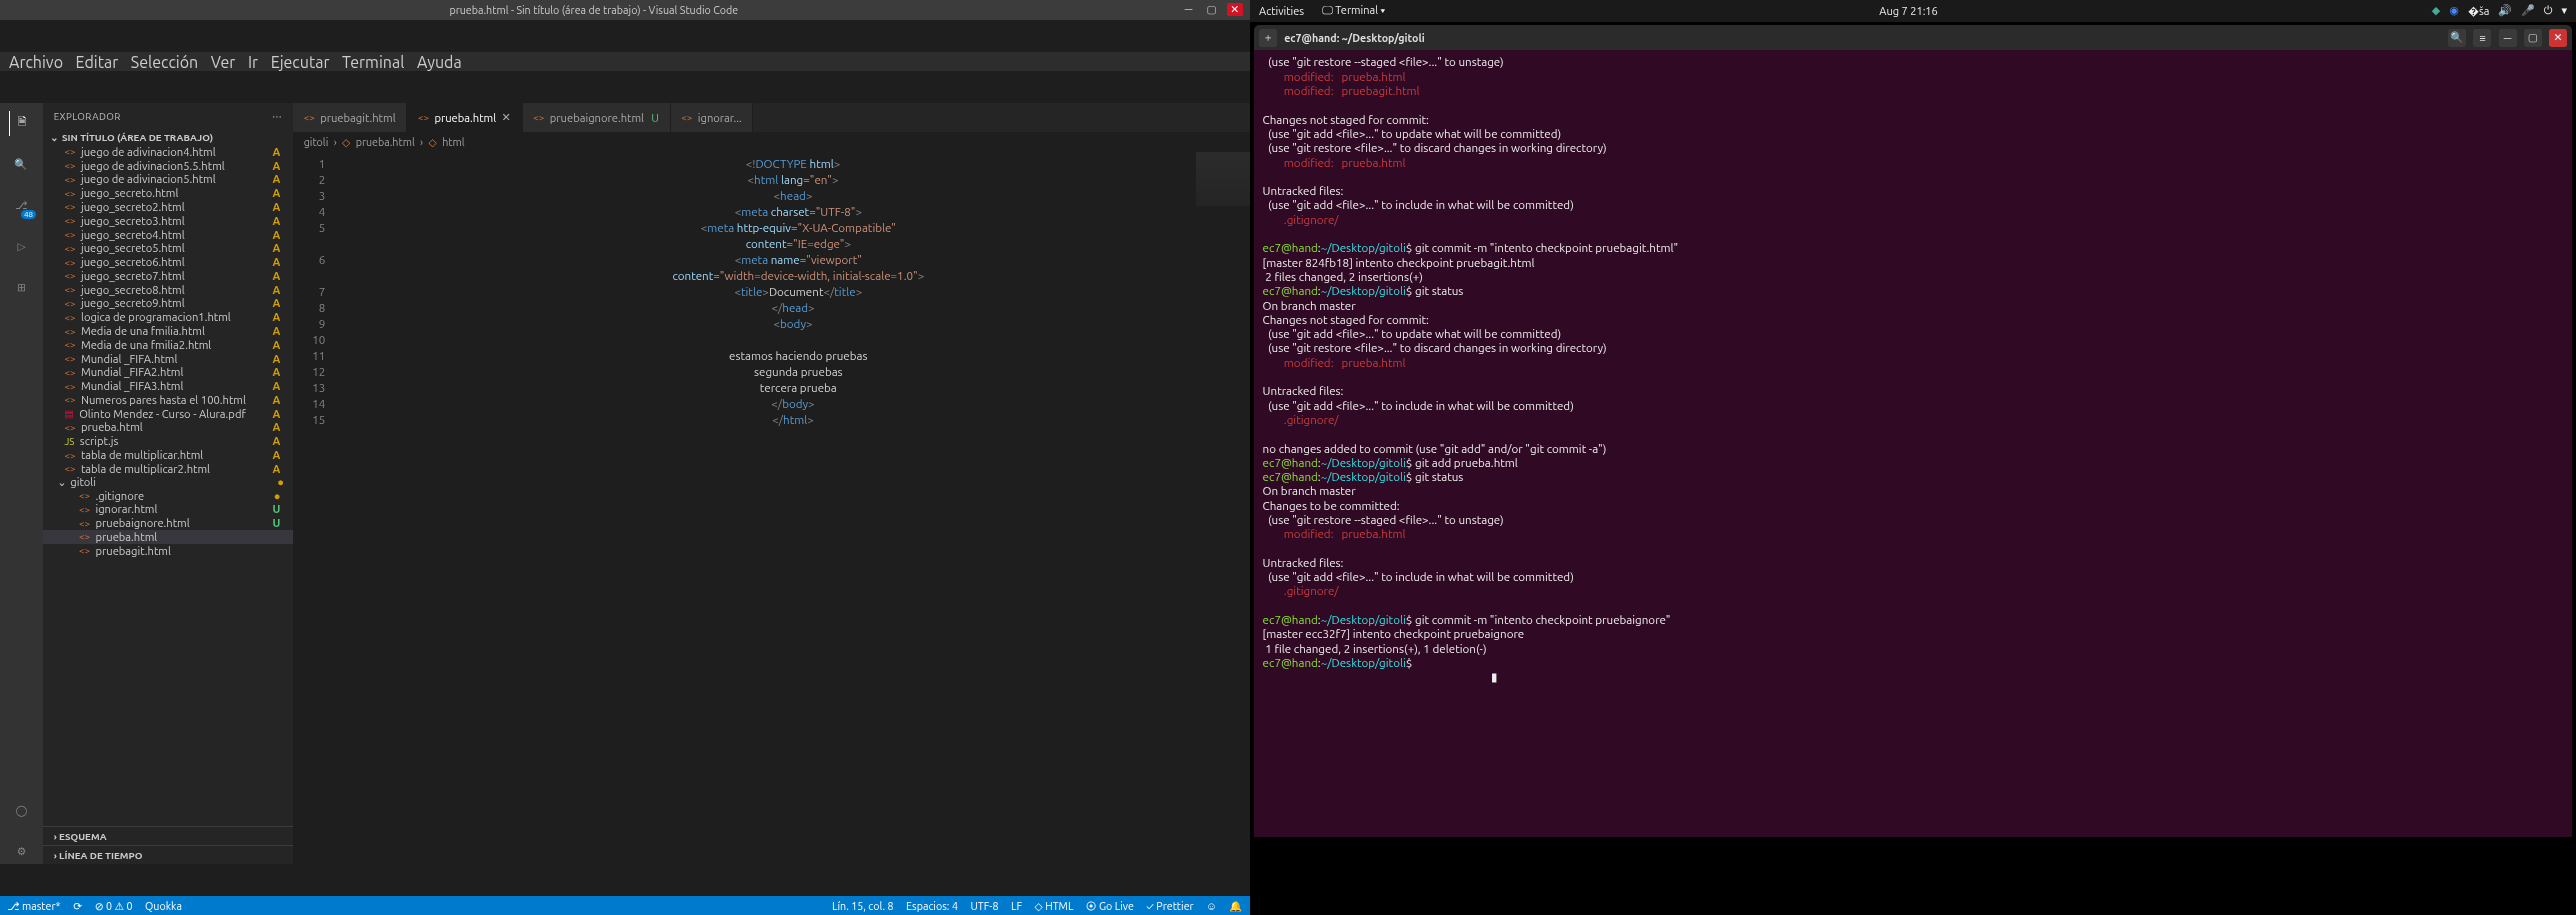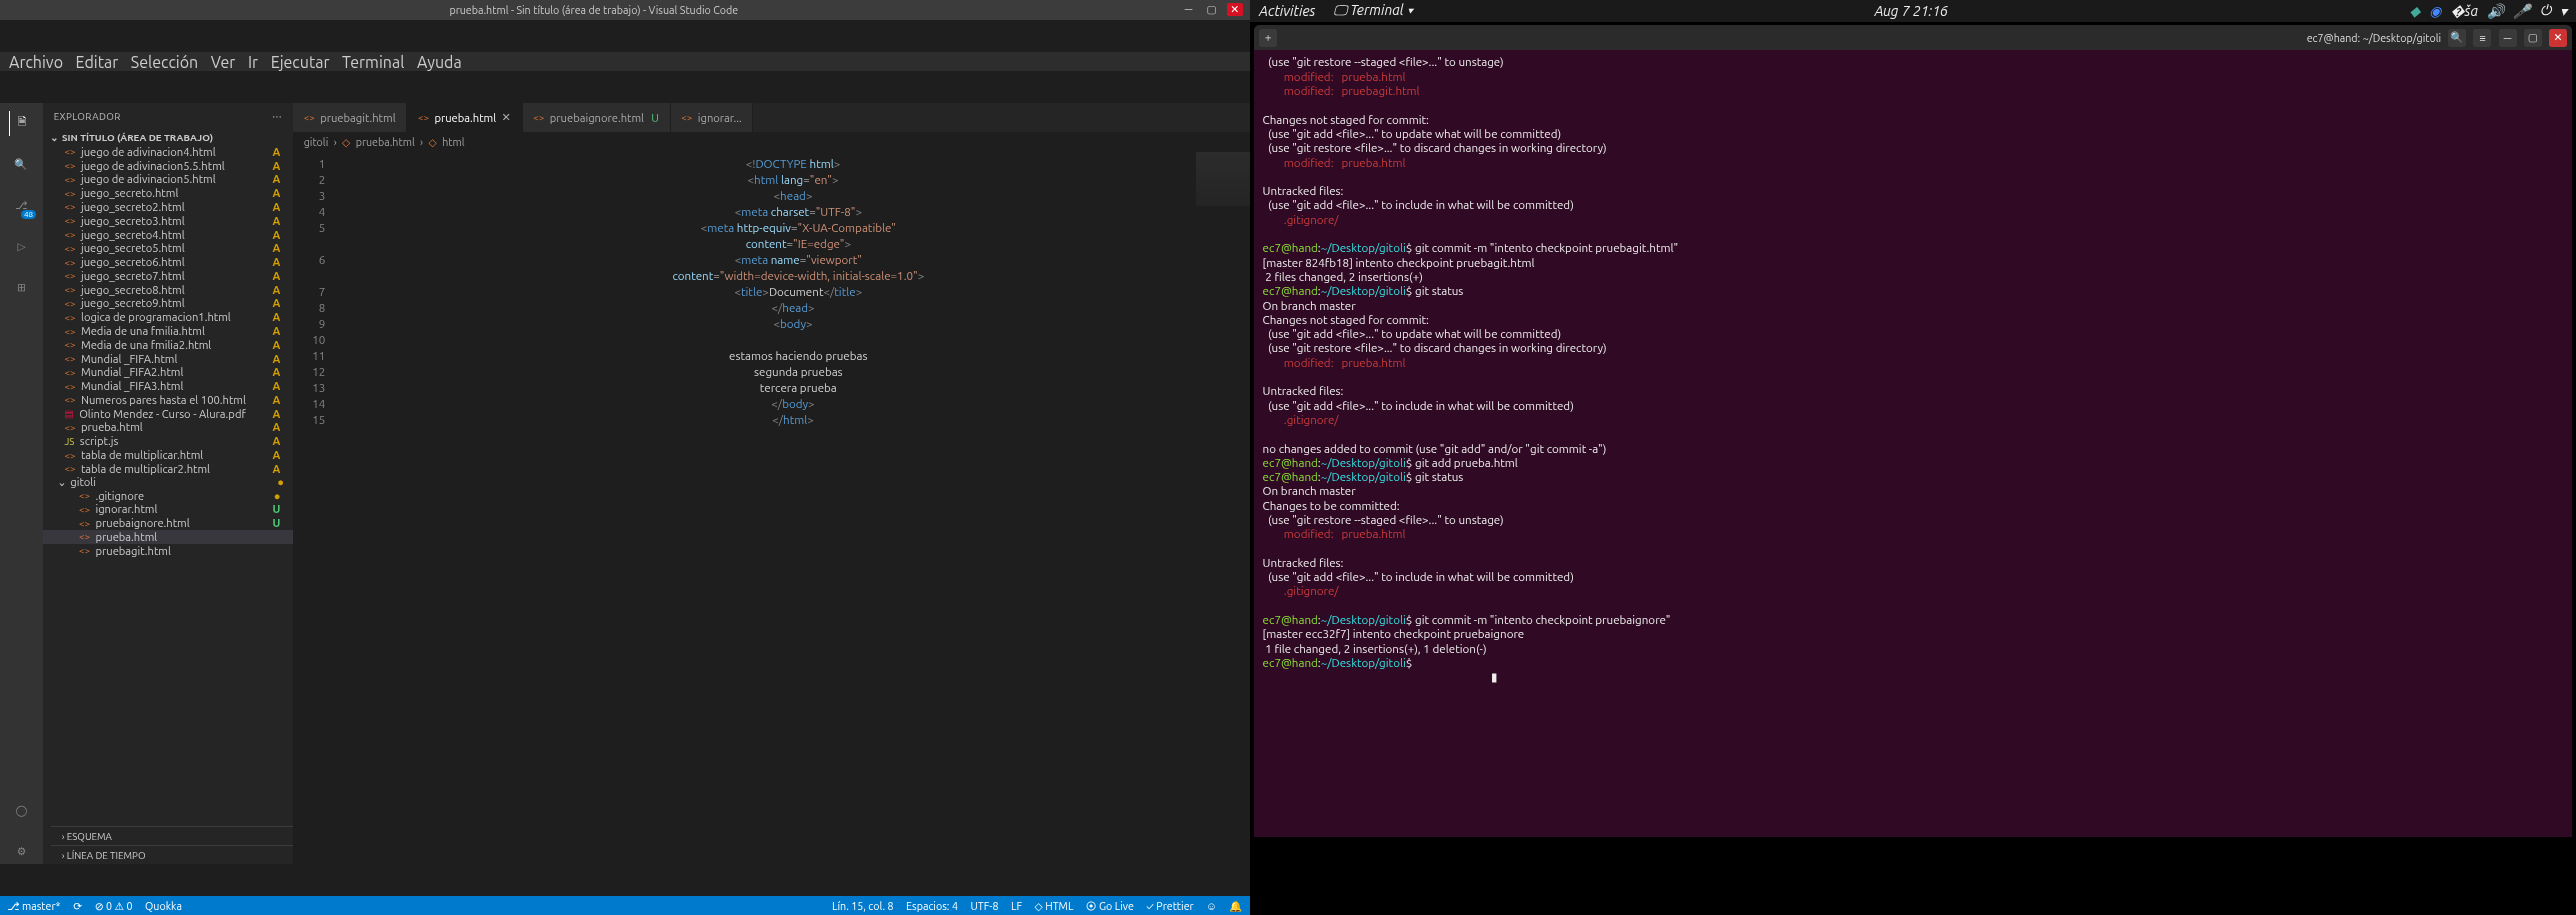--- a/index.html
+++ b/index.html
@@ -26,44 +26,44 @@
 .file-row .fname { display:flex; align-items:center; gap:5.4px; }
 .file-row .status { color:#d39e00; font-weight:bold; padding-right:5.4px;}
 .file-row .status.U { color:#50c878; }
 .file-row .status.dot { color:#d39e00; }
 .file-icon { color:#e37933; font-size:9.8px;}
 .file-icon.js { color:#cbcb41; }
 .file-icon.pdf { color:#d14; }
 .file-row.selected { background:#37373d; }
 .folder-row { padding-left:14.3px; display:flex; align-items:center; gap:3.6px; font-size:11.2px; color:#ccc; cursor:pointer;}
 .subfile { padding-left:36px !important; }
-.outline-title { padding:3.6px 10.7px; font-size:9.8px; font-weight:normal; border-top:0.9px solid #3c3c3c;margin-left:8px;}
+.outline-title { padding:3.6px 10.7px; font-size:9.8px; font-weight:bold; border-top:0.9px solid #3c3c3c;}
 .editor { flex:1; display:flex; flex-direction:column; background:#1e1e1e; min-width:0;}
 .tabs { height:29px; background:#252526; display:flex; align-items:stretch;}
 .tab { display:flex; align-items:center; gap:5.4px; padding:0 10.7px; background:#2d2d2d; border-right:0.9px solid #1e1e1e; font-size:11.2px; color:#aaa; cursor:pointer;}
 .tab.active { background:#1e1e1e; color:#fff;}
 .tab .mod { color:#50c878; margin-left:1.8px;}
 .tab .close { color:#aaa; }
 .breadcrumb { height:19.7px; display:flex; align-items:center; gap:5.4px; padding:0 10.7px; font-size:10.7px; color:#a0a0a0;}
 .editor-area { flex:1; display:flex; font-family:"Consolas",monospace; font-size:11.6px; position:relative;}
 .gutter { width:43px; text-align:right; padding:3.6px 10.7px 0 0; color:#858585; line-height:16px;}
 .code { flex:1; padding:3.6px 0 0 0; line-height:16px; white-space:pre; color:#d4d4d4;text-align:center;}
 .tk-gray{color:#808080;} .tk-blue{color:#569cd6;} .tk-lb{color:#9cdcfe;} .tk-str{color:#ce9178;} .tk-txt{color:#d4d4d4;}
 .minimap { position:absolute; right:0; top:0; width:54px; height:54px; background:linear-gradient(#3a3a3a,#2a2a2a); opacity:0.5;}
 .statusbar { height:19.7px; background:#007acc; color:#fff; display:flex; align-items:center; font-size:10.7px; padding:0 7.2px; gap:12.5px;}
 .statusbar .right { margin-left:auto; display:flex; gap:12.5px;}
 
 .gnome { width: 1326px; height:100%; background:#000; display:flex; flex-direction:column; }
-.topbar { height:21.5px; background:#1a1a1a; color:#eee; display:flex; align-items:center; padding:0 9px; font-size:14px;font-style:italic;}
+.topbar { height:21.5px; background:#1a1a1a; color:#eee; display:flex; align-items:center; padding:0 9px; font-size:11px;}
 .topbar .center { flex:1; text-align:center;}
 .topbar .tray { display:flex; gap:9px; align-items:center;}
 .topbar .tray span{cursor:pointer;}
 .termwin { margin:3.6px; flex:1; display:flex; flex-direction:column; background:#300a24; border-radius:5.4px 5.4px 0 0; overflow:hidden;}
 .termtitle { height:25px; background:#2b2b2b; display:flex; align-items:center; padding:0 5.4px; gap:7.2px; color:#ddd; font-size:10.7px;}
-.termtitle .flex{flex:1; text-align:right;}
+.termtitle .flex{flex:1; text-align:left;font-weight:bold;}
 .termtitle .btn{ width:18px; height:18px; display:flex;align-items:center;justify-content:center; background:#3a3a3a; border-radius:2.7px; cursor:pointer;}
 .termtitle .btn.close{background:#c33;color:#fff;}
 .terminal { flex:1; padding:5.4px 9px; font-family:"Ubuntu Mono","Consolas",monospace; font-size:11.6px; line-height:14.3px; color:#eee; white-space:pre-wrap; overflow:hidden;}
 .t-red{color:#cc3b3b;} .t-green{color:#8ae234;} .t-cyan{color:#34e2e2;margin-top:46px;} .t-white{color:#eee;}
 .gnome-bottom{height:75px;background:#000;}
 </style>
 </head>
 <body>
 
 <div class="vscode">

